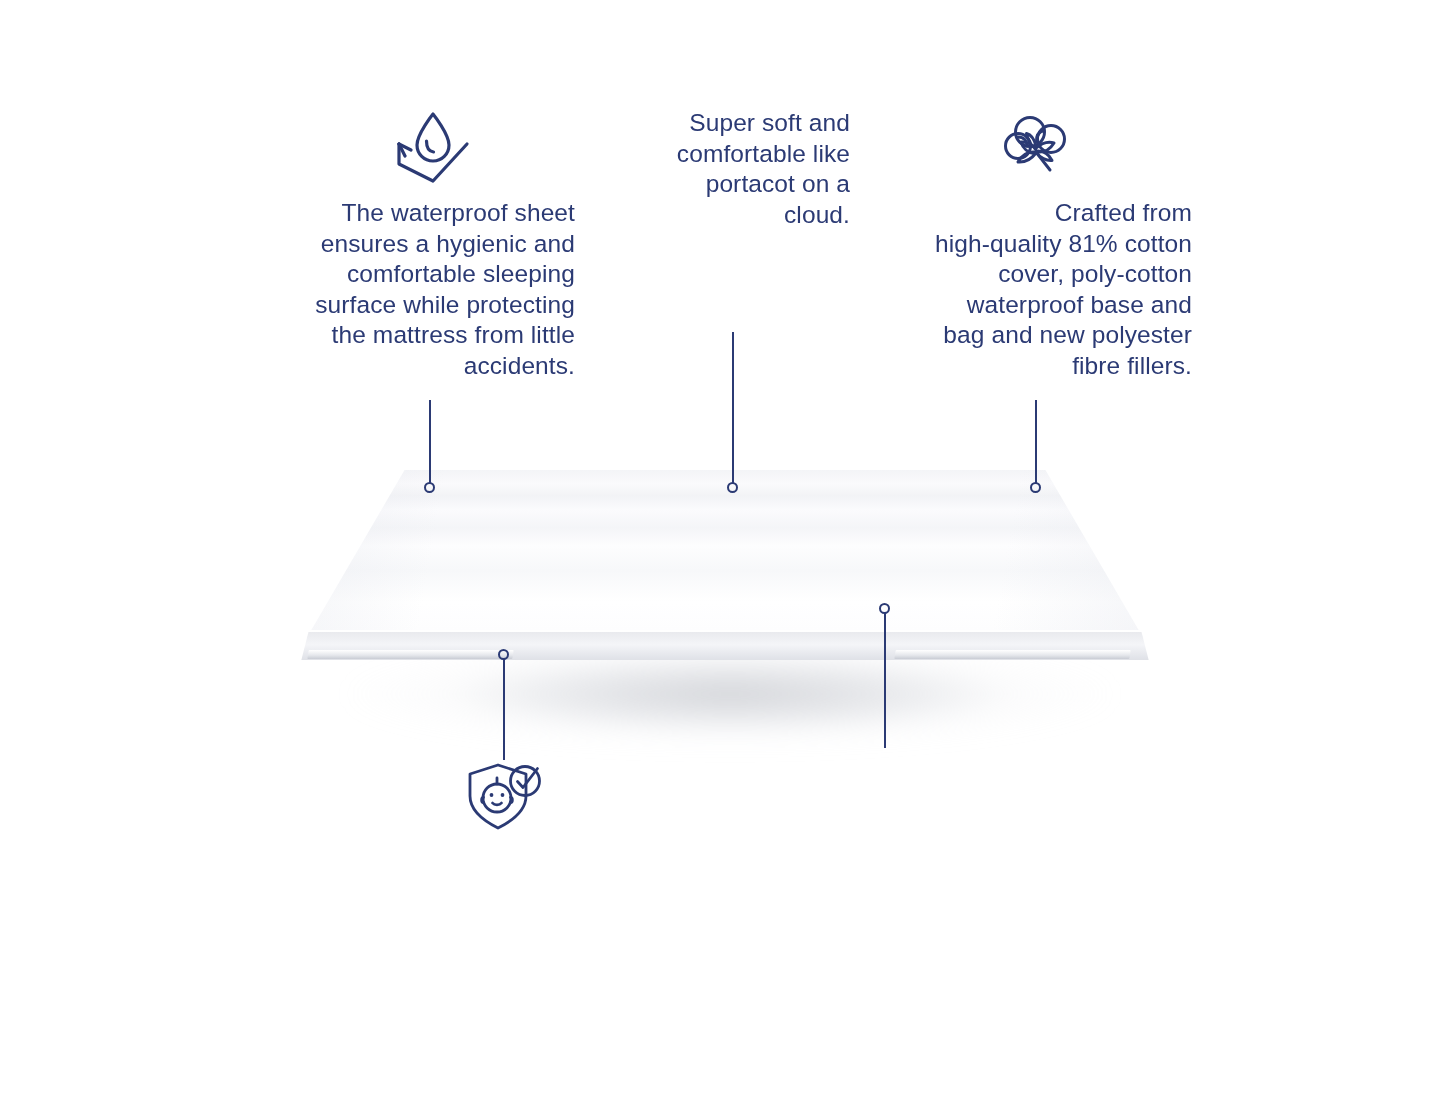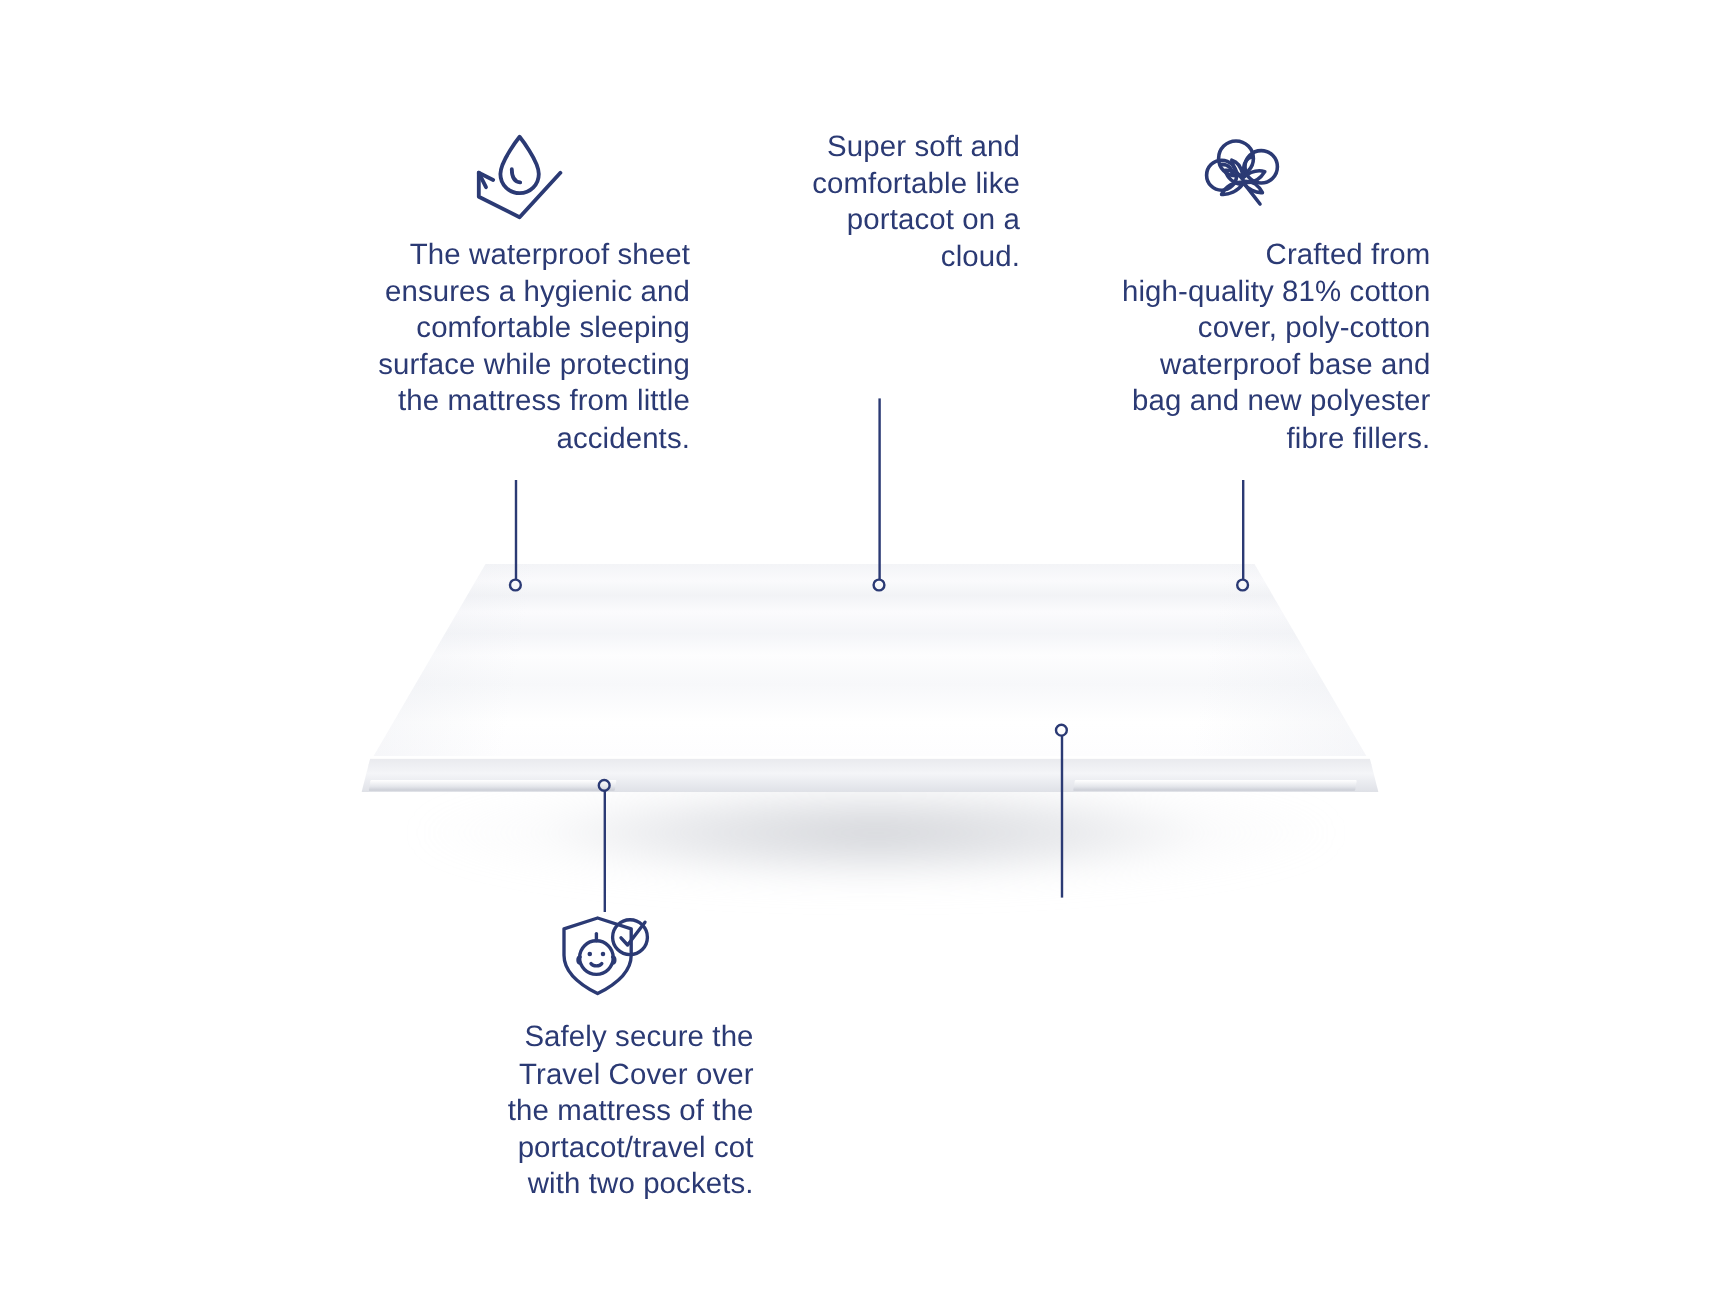--- a/index.html
+++ b/index.html
@@ -227,21 +227,16 @@
         <path d="M41 26 L41 20"></path>
         <circle cx="35.5" cy="37" r="1.9" fill="#2b3a74" stroke="none"></circle>
         <circle cx="46.5" cy="37" r="1.9" fill="#2b3a74" stroke="none"></circle>
         <path d="M36.5 45 C38.5 47.5 43.5 47.5 45.5 45"></path>
         <path d="M27.5 39.5 C25 39.5 25 44.5 27.5 44.5"></path>
         <path d="M54.5 39.5 C57 39.5 57 44.5 54.5 44.5"></path>
         <circle cx="69" cy="23" r="14.5"></circle>
         <path d="M61.5 23.5 L67 29.5 L81.5 10.5"></path>
       </svg>
     </span>
-    <div class="feature-text">Safely secure the
-Travel Cover over
-the mattress of the
-portacot/travel cot
-with two pockets.</div>
   </div>
 
 
 </div>
 
 </body></html>

